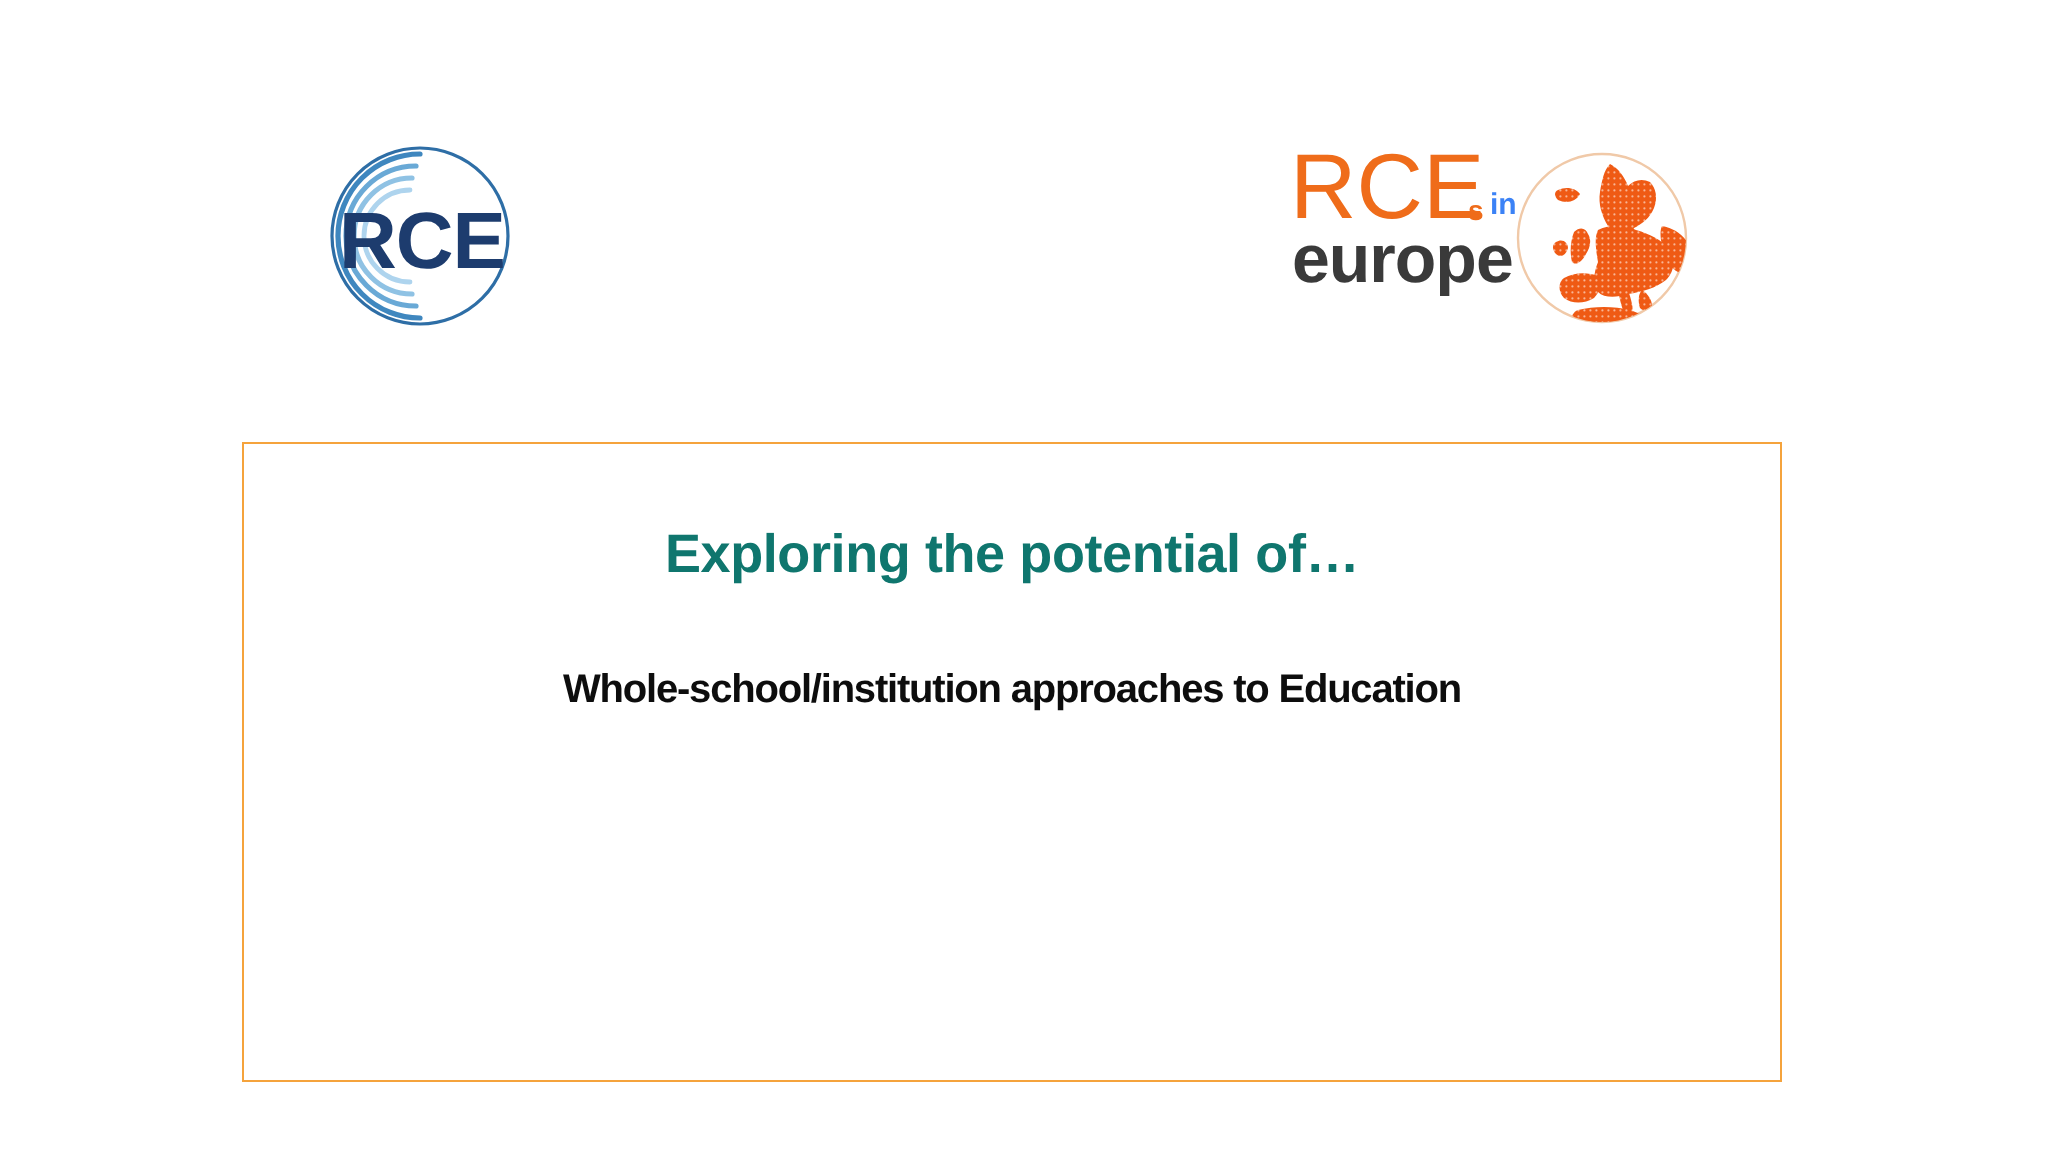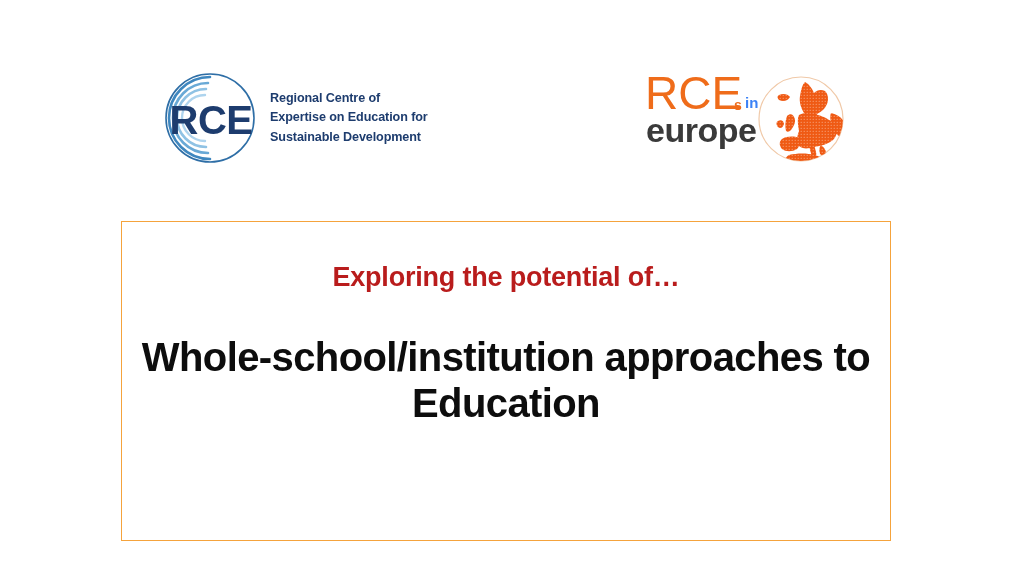--- a/index.html
+++ b/index.html
@@ -136,36 +136,36 @@
     width: 100%;
     height: 100%;
   }
 
   .eyebrow {
     position: absolute;
     top: 40px;
     left: 0;
     width: 100%;
     text-align: center;
-    color: #b91c1c;
+    color: #0f766e;
     font-family: "Liberation Sans", sans-serif;
     font-size: 27px;
     font-weight: 700;
     letter-spacing: -0.2px;
   }
 
   .main-title {
     position: absolute;
     top: 112px;
     left: 4px;
     width: calc(100% - 8px);
     text-align: center;
     color: #0d0d0d;
     font-family: "Liberation Sans", sans-serif;
-    font-size: 40px;
+    font-size: 20px;
     font-weight: 700;
     line-height: 1.16;
     letter-spacing: -0.6px;
   }
   .main-title .line2 { display: block; }
 
   .details {
     position: absolute;
     top: 218px;
     left: 0;
@@ -189,25 +189,20 @@
       <svg width="92" height="92" viewBox="0 0 92 92" aria-hidden="true">
         <g fill="none" stroke-linecap="round">
           <circle cx="46" cy="46" r="44" stroke="#2e6ea6" stroke-width="1.6"></circle>
           <path d="M46 5 A41 41 0 1 0 46 87" stroke="#3f87bf" stroke-width="2.6" fill="none"></path>
           <path d="M44 11 A35 35 0 1 0 44 81" stroke="#69a9d6" stroke-width="2.6" fill="none"></path>
           <path d="M42 17 A29 29 0 1 0 42 75" stroke="#8fc2e4" stroke-width="2.6" fill="none"></path>
           <path d="M41 23 A23 23 0 1 0 41 69" stroke="#aed4ee" stroke-width="2.4" fill="none"></path>
         </g>
         <text x="47" y="62" text-anchor="middle" font-family="Liberation Sans, sans-serif" font-size="40" font-weight="700" letter-spacing="-0.5" fill="#1d3c6e">RCE</text>
       </svg>
-    </div>
-    <div class="rce-tagline">
-      <div>Regional Centre of</div>
-      <div>Expertise on Education for</div>
-      <div>Sustainable Development</div>
     </div>
   </div>
 
   <div class="rce-logo-right">
     <div class="rcee-wordmark">
       <div class="rcee-top">
         <span class="rcee-rce">RCE</span>
         <span class="rcee-s">s</span>
         <span class="rcee-in">in</span>
       </div>

